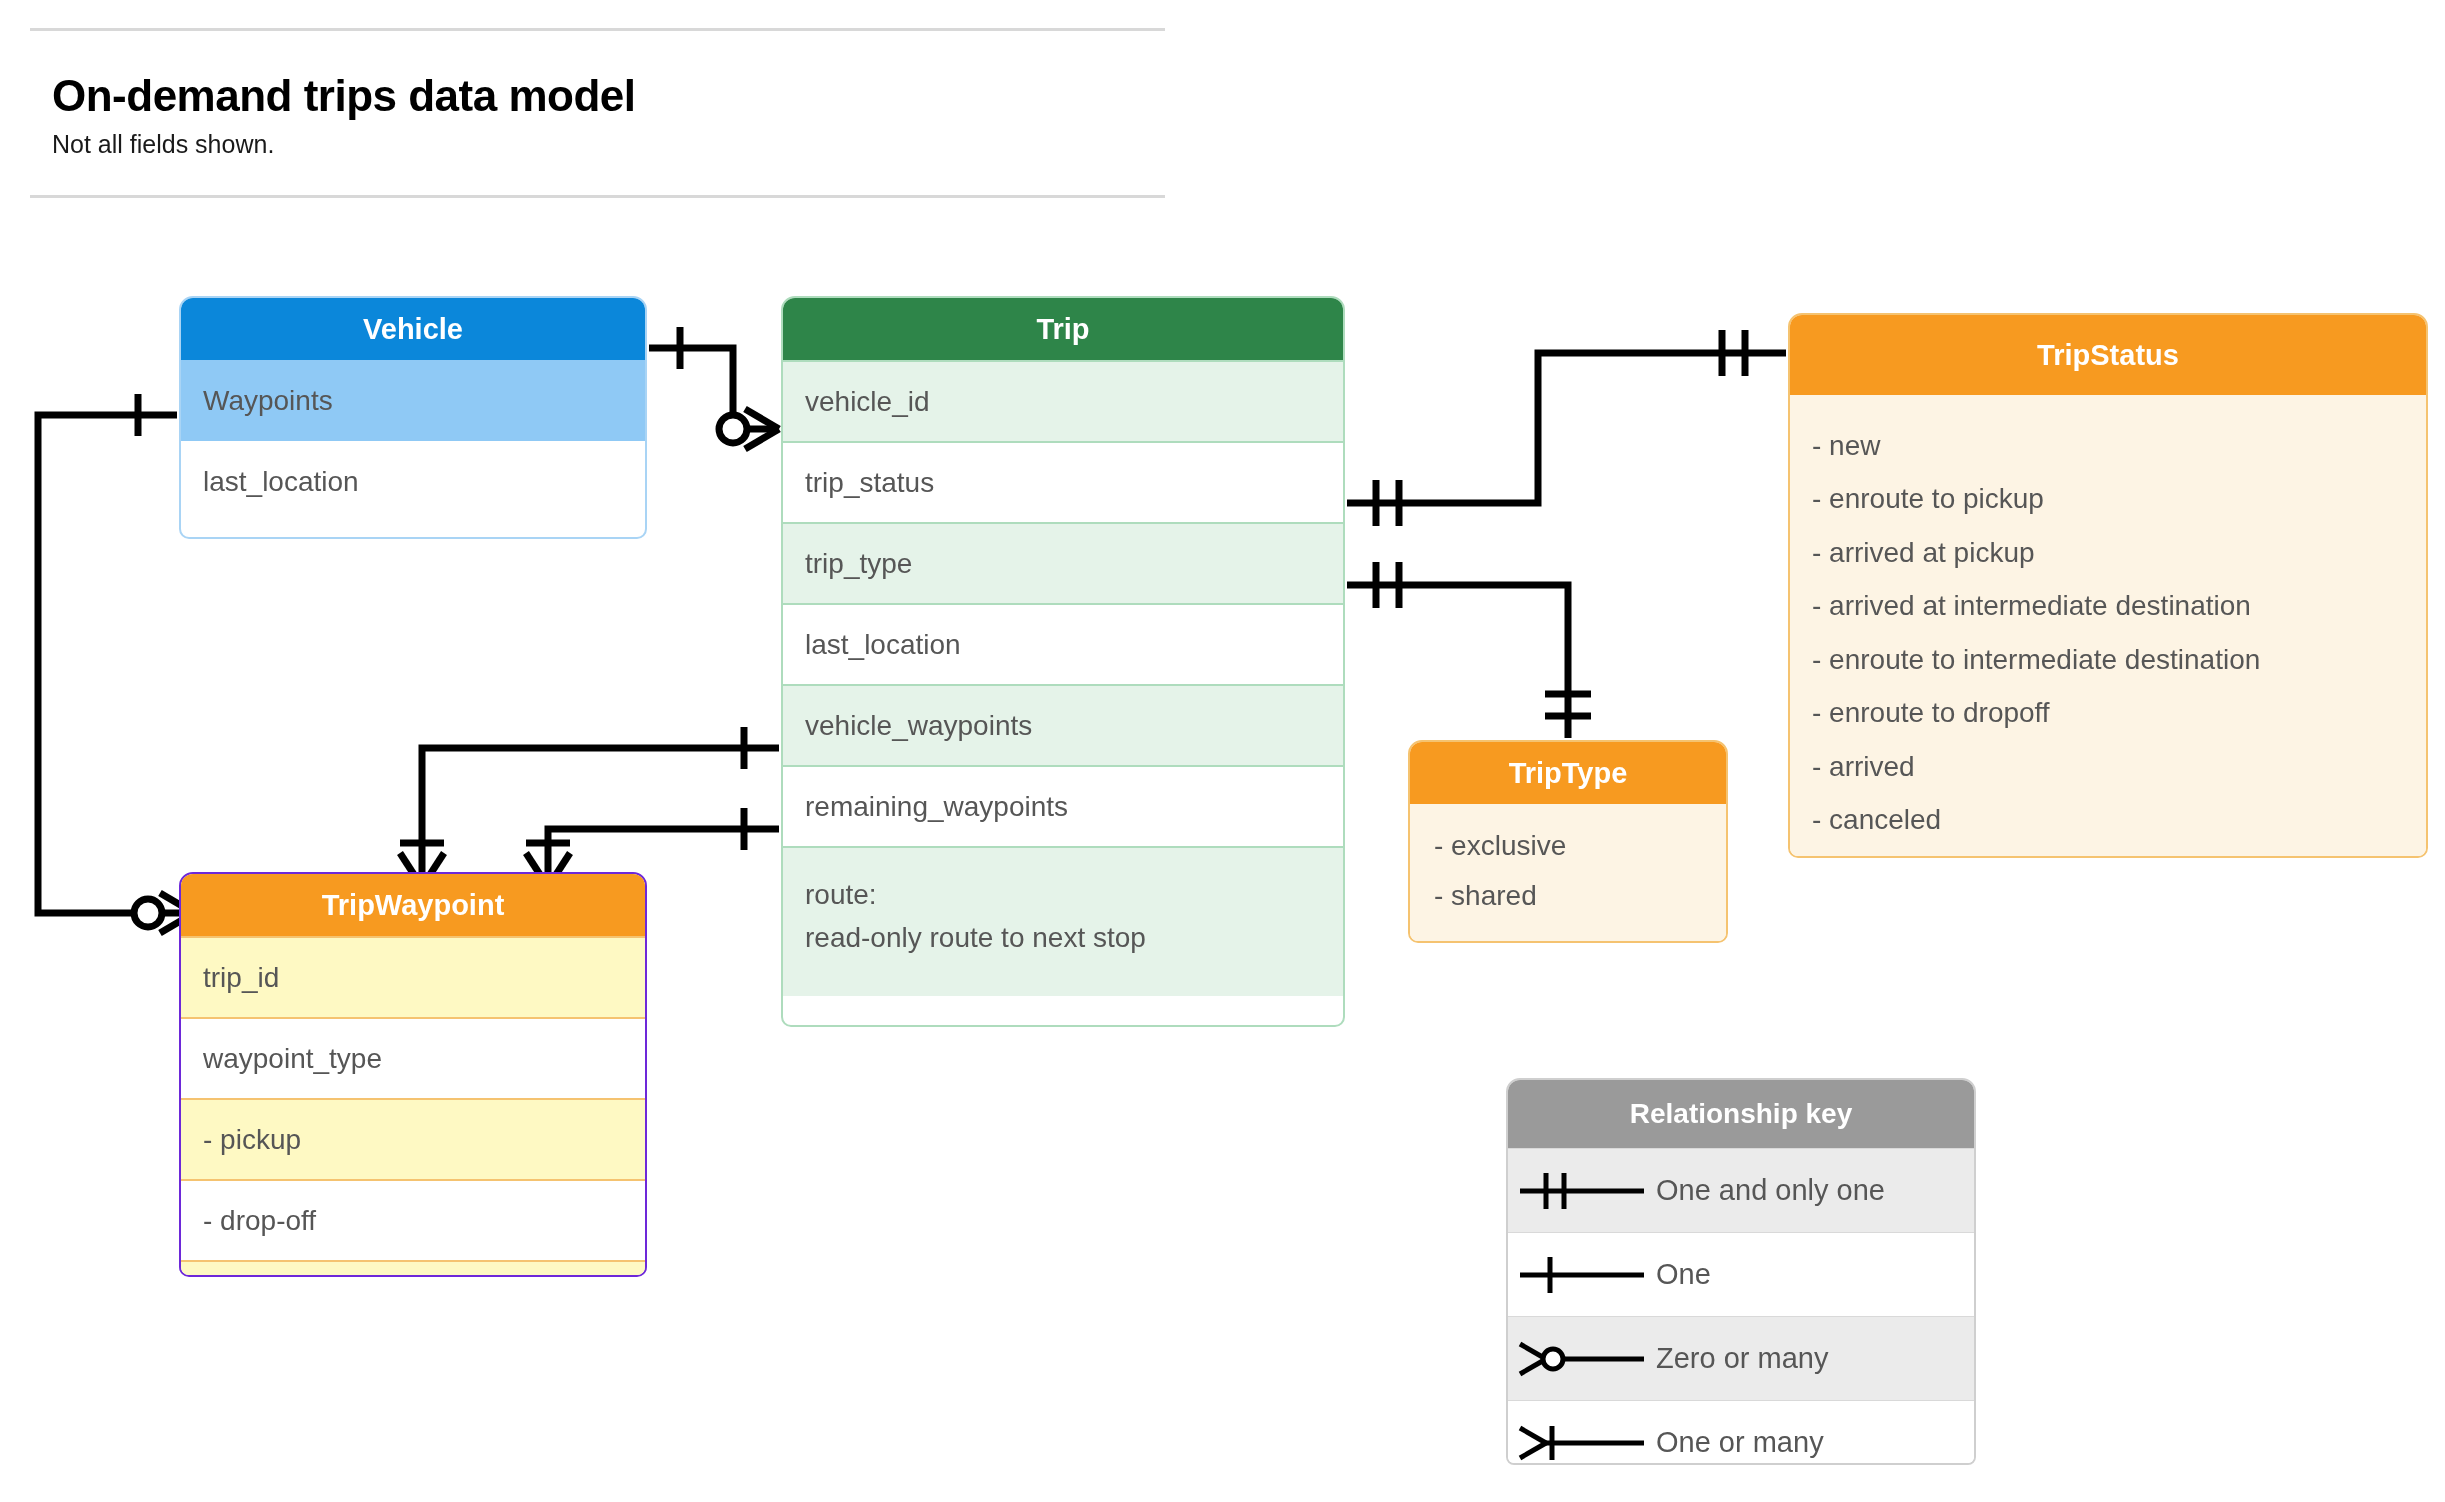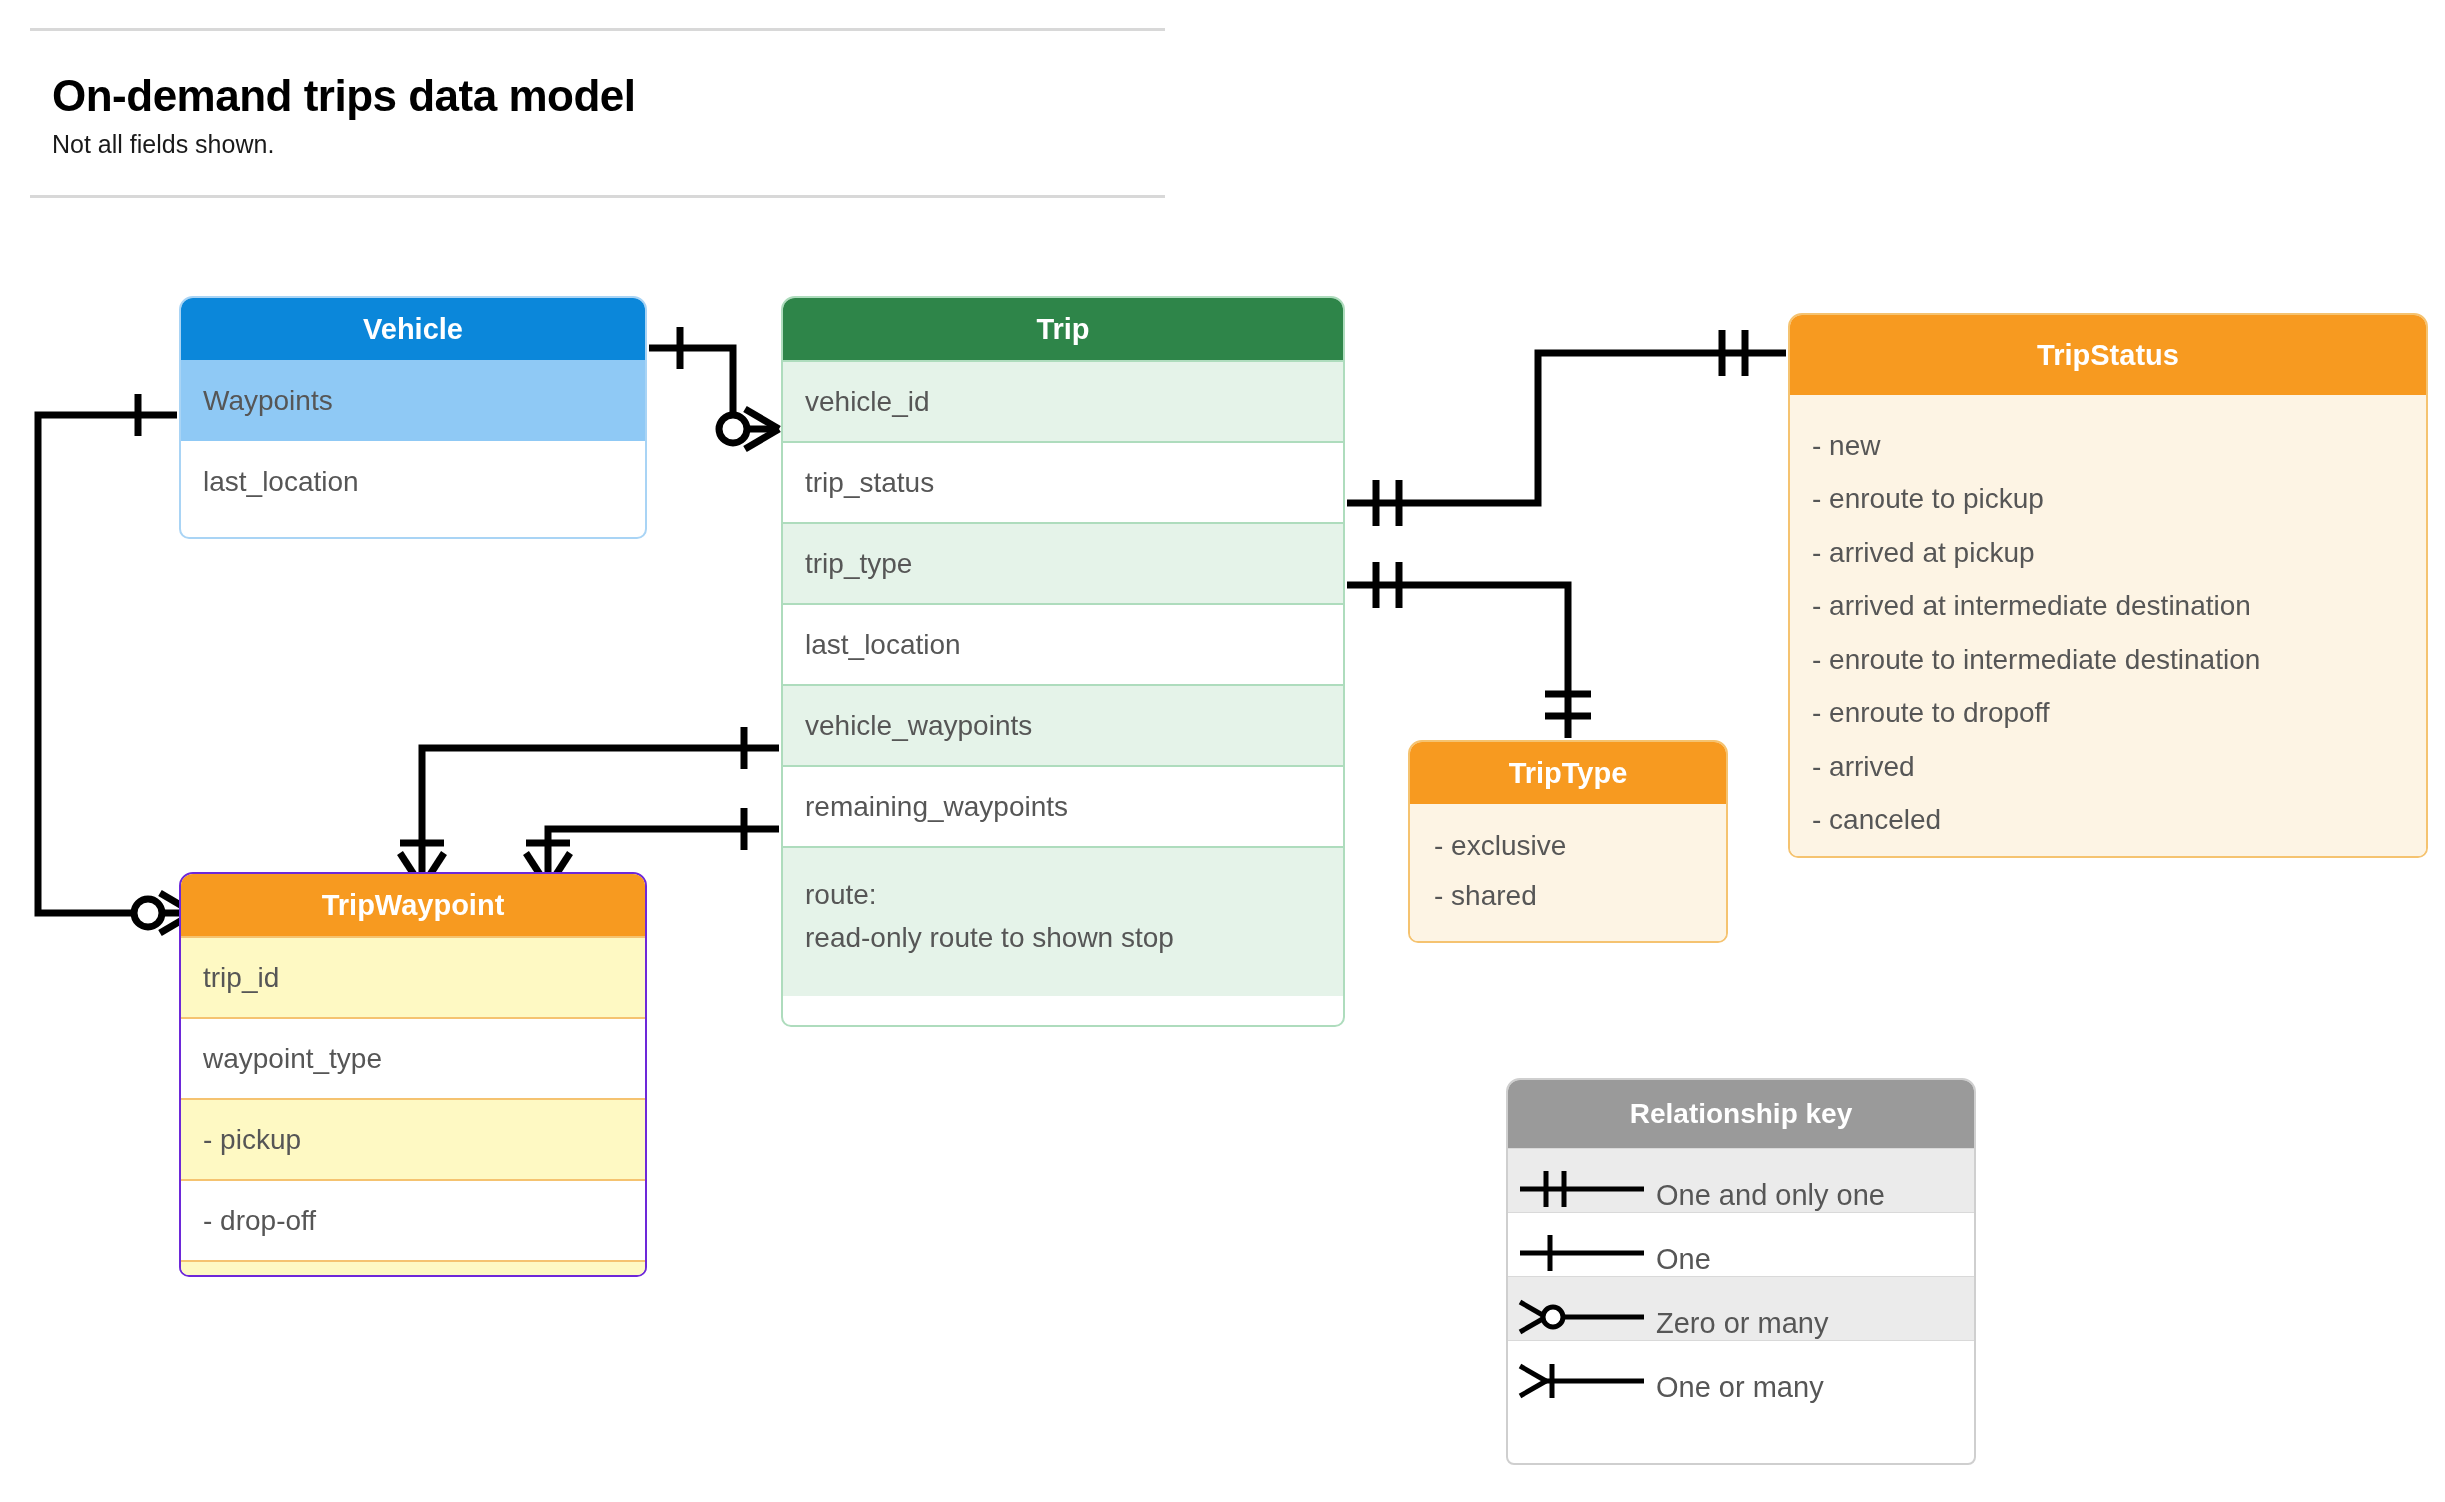--- a/index.html
+++ b/index.html
@@ -174,23 +174,23 @@
     background: #9a9a9a;
     color: #ffffff;
     font-weight: bold;
     font-size: 28px;
     height: 68px;
     display: flex;
     align-items: center;
     justify-content: center;
   }
   .legend-row {
-    height: 64px;
-    display: flex;
-    align-items: flex-end;
+    height: 84px;
+    display: flex;
+    align-items: center;
     border-top: 1px solid #d9d9d9;
     box-sizing: border-box;
   }
   .legend-row.shade { background: #ebebeb; }
   .legend-row.plain { background: #ffffff; }
   .legend-sym {
     width: 148px;
     flex: 0 0 148px;
     display: flex;
     align-items: center;
@@ -283,21 +283,21 @@
     <div class="entity-header">Trip</div>
     <div class="entity-body">
       <div class="row shade">vehicle_id</div>
       <div class="row plain">trip_status</div>
       <div class="row shade">trip_type</div>
       <div class="row plain">last_location</div>
       <div class="row shade">vehicle_waypoints</div>
       <div class="row plain">remaining_waypoints</div>
       <div class="row shade multiline">
         <div>route:</div>
-        <div>read-only route to shown stop</div>
+        <div>read-only route to next stop</div>
       </div>
     </div>
   </div>
 
   <div class="entity" id="tripwaypoint">
     <div class="entity-header">TripWaypoint</div>
     <div class="entity-body">
       <div class="row shade">trip_id</div>
       <div class="row plain">waypoint_type</div>
       <div class="row shade indent">-  pickup</div>

